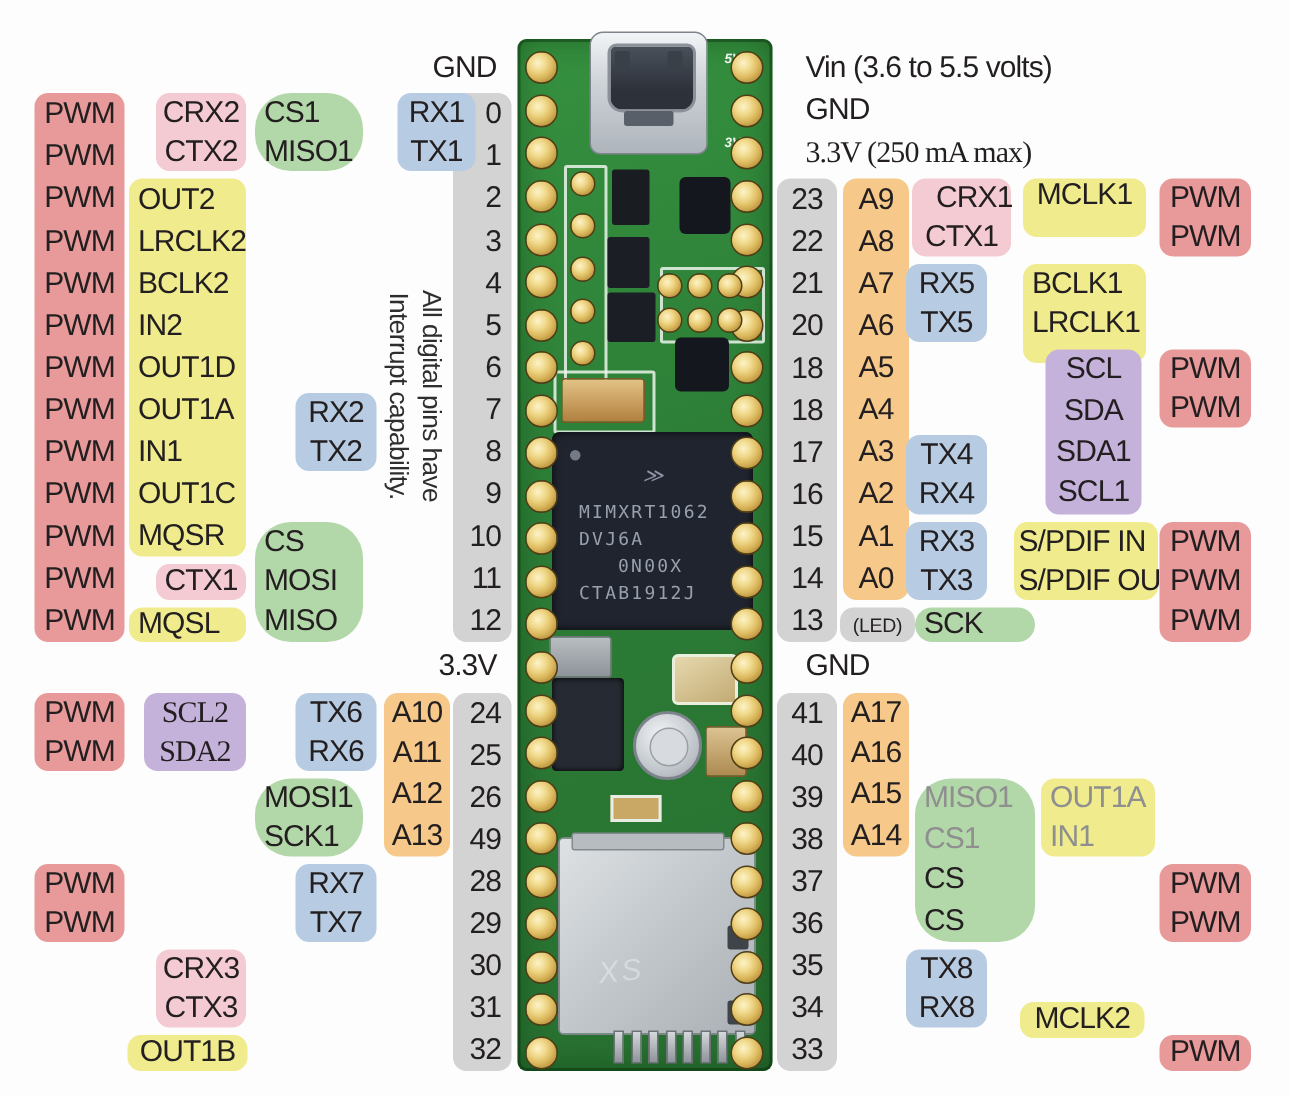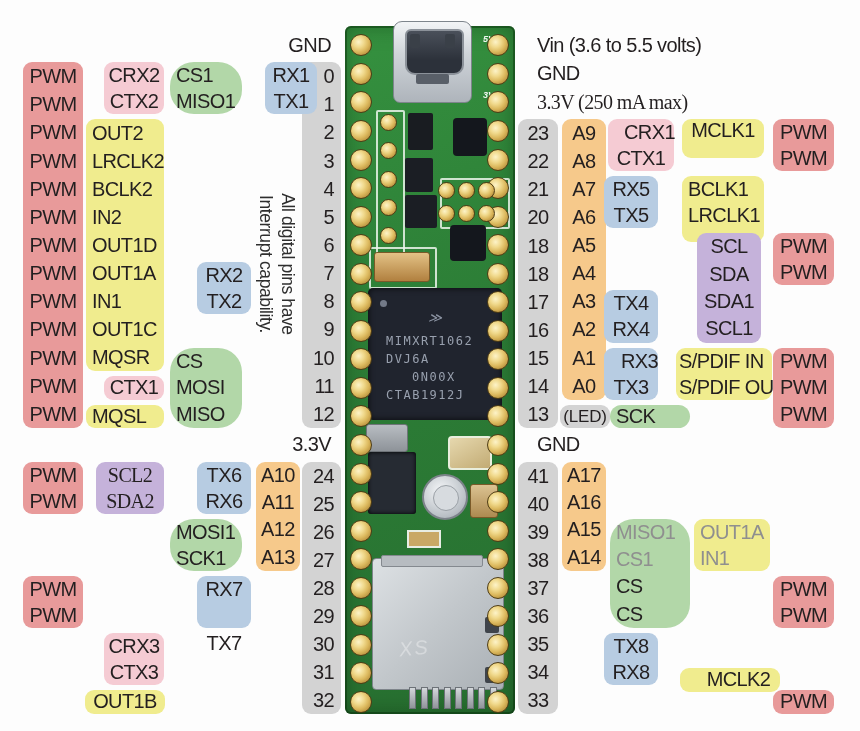--- a/index.html
+++ b/index.html
@@ -4,21 +4,21 @@
 <style>
   html,body{margin:0;padding:0;background:#ffffff;}
   #stage{
     position:relative;width:860px;height:731px;background:#fdfdfd;overflow:hidden;
     font-family:"Liberation Sans","DejaVu Sans",sans-serif;color:var(--c-text,#231f20);
   }
   
   .group{position:absolute;border-radius:9px;font-size:20px;letter-spacing:-0.6px;}
   .lbl{white-space:nowrap;text-align:center;overflow:visible;}
   .lbl.muted{color:var(--c-muted,#8f8f8f);}
-  .lbl.small{font-size:17px;letter-spacing:-0.2px;}
+  .lbl.small{font-size:13px;letter-spacing:-0.2px;}
   .align-left .lbl{text-align:left;padding-left:6px;}
   .color-red   {background:var(--c-red);}
   .color-pink  {background:var(--c-pink);}
   .color-yellow{background:var(--c-yellow);}
   .color-green {background:var(--c-green);border-radius:24px;}
   .color-blue  {background:var(--c-blue);}
   .color-purple{background:var(--c-purple);}
   .color-orange{background:var(--c-orange);}
   .color-gray  {background:var(--c-gray);}
   .color-none  {background:none;border-radius:0;}
@@ -265,21 +265,21 @@
         <div class="lbl" style="height: 28.1654px; line-height: 28.1654px;">8</div>
         <div class="lbl" style="height: 28.1654px; line-height: 28.1654px;">9</div>
         <div class="lbl" style="height: 28.1654px; line-height: 28.1654px;">10</div>
         <div class="lbl" style="height: 28.1654px; line-height: 28.1654px;">11</div>
         <div class="lbl" style="height: 28.1654px; line-height: 28.1654px;">12</div>
       </div>
       <div class="group col-l-pin color-gray" style="top: 461.75px; height: 251.95px;">
         <div class="lbl" style="height: 27.9944px; line-height: 27.9944px;">24</div>
         <div class="lbl" style="height: 27.9944px; line-height: 27.9944px;">25</div>
         <div class="lbl" style="height: 27.9944px; line-height: 27.9944px;">26</div>
-        <div class="lbl" style="height: 27.9944px; line-height: 27.9944px;">27</div>
+        <div class="lbl" style="height: 27.9944px; line-height: 27.9944px;">49</div>
         <div class="lbl" style="height: 27.9944px; line-height: 27.9944px;">28</div>
         <div class="lbl" style="height: 27.9944px; line-height: 27.9944px;">29</div>
         <div class="lbl" style="height: 27.9944px; line-height: 27.9944px;">30</div>
         <div class="lbl" style="height: 27.9944px; line-height: 27.9944px;">31</div>
         <div class="lbl" style="height: 27.9944px; line-height: 27.9944px;">32</div>
       </div>
       <div class="group col-r-pin color-gray" style="top: 119.15px; height: 309.05px;">
         <div class="lbl" style="height: 28.0955px; line-height: 28.0955px;">23</div>
         <div class="lbl" style="height: 28.0955px; line-height: 28.0955px;">22</div>
         <div class="lbl" style="height: 28.0955px; line-height: 28.0955px;">21</div>
@@ -378,21 +378,21 @@
       <div class="group col-l-blue2 color-blue" style="top: 261.9px; height: 52.1px;">
         <div class="lbl" style="height: 26.05px; line-height: 26.05px;">RX2</div>
         <div class="lbl" style="height: 26.05px; line-height: 26.05px;">TX2</div>
       </div>
       <div class="group col-l-blue2 color-blue" style="top: 461.75px; height: 52.1px;">
         <div class="lbl" style="height: 26.05px; line-height: 26.05px;">TX6</div>
         <div class="lbl" style="height: 26.05px; line-height: 26.05px;">RX6</div>
       </div>
       <div class="group col-l-blue2 color-blue" style="top: 575.95px; height: 52.1px;">
         <div class="lbl" style="height: 26.05px; line-height: 26.05px;">RX7</div>
-        <div class="lbl" style="height: 26.05px; line-height: 26.05px; margin-top: 28px;">TX7</div>
+        <div class="lbl" style="height: 26.05px; line-height: 26.05px;">TX7</div>
       </div>
       <div class="group col-l-orange color-orange" style="top: 461.75px; height: 109.2px;">
         <div class="lbl" style="height: 27.3px; line-height: 27.3px;">A10</div>
         <div class="lbl" style="height: 27.3px; line-height: 27.3px;">A11</div>
         <div class="lbl" style="height: 27.3px; line-height: 27.3px;">A12</div>
         <div class="lbl" style="height: 27.3px; line-height: 27.3px;">A13</div>
       </div>
       <div class="group col-r-orange color-orange" style="top: 119.15px; height: 280.5px;">
         <div class="lbl" style="height: 28.05px; line-height: 28.05px;">A9</div>
         <div class="lbl" style="height: 28.05px; line-height: 28.05px;">A8</div>
@@ -420,21 +420,21 @@
       </div>
       <div class="group col-r-blue color-blue" style="top: 176.25px; height: 52.1px;">
         <div class="lbl" style="height: 26.05px; line-height: 26.05px;">RX5</div>
         <div class="lbl" style="height: 26.05px; line-height: 26.05px;">TX5</div>
       </div>
       <div class="group col-r-blue color-blue" style="top: 290.45px; height: 52.1px;">
         <div class="lbl" style="height: 26.05px; line-height: 26.05px;">TX4</div>
         <div class="lbl" style="height: 26.05px; line-height: 26.05px;">RX4</div>
       </div>
       <div class="group col-r-blue color-blue" style="top: 347.55px; height: 52.1px;">
-        <div class="lbl" style="height: 26.05px; line-height: 26.05px; text-align: right;">RX3</div>
+        <div class="lbl" style="height: 26.05px; line-height: 26.05px;">RX3</div>
         <div class="lbl" style="height: 26.05px; line-height: 26.05px;">TX3</div>
       </div>
       <div class="group col-r-blue color-blue" style="top: 633.05px; height: 52.1px;">
         <div class="lbl" style="height: 26.05px; line-height: 26.05px;">TX8</div>
         <div class="lbl" style="height: 26.05px; line-height: 26.05px;">RX8</div>
       </div>
       <div class="group col-r-green color-green align-left" style="top: 404.65px; height: 23.55px;">
         <div class="lbl" style="height: 23.55px; line-height: 23.55px;">SCK</div>
       </div>
       <div class="group col-r-green color-green align-left" style="top: 518.85px; height: 109.2px;">
@@ -457,21 +457,21 @@
         <div class="lbl" style="height: 27.3px; line-height: 27.3px;">SCL1</div>
       </div>
       <div class="group col-r-spdif color-yellow align-left" style="top: 347.55px; height: 52.1px;">
         <div class="lbl" style="height: 26.05px; line-height: 26.05px;">S/PDIF IN</div>
         <div class="lbl" style="height: 26.05px; line-height: 26.05px;">S/PDIF OUT</div>
       </div>
       <div class="group col-r-yellow2 color-yellow align-left" style="top: 518.85px; height: 52.1px;">
         <div class="lbl muted" style="height: 26.05px; line-height: 26.05px;">OUT1A</div>
         <div class="lbl muted" style="height: 26.05px; line-height: 26.05px;">IN1</div>
       </div>
-      <div class="group col-r-mclk2 color-yellow" style="top: 668px; height: 23.55px; padding-left: 17px;">
+      <div class="group col-r-mclk2 color-yellow" style="top: 668px; height: 23.55px;">
         <div class="lbl" style="height: 23.55px; line-height: 23.55px;">MCLK2</div>
       </div>
       <div class="group col-r-pwm color-red" style="top: 119.15px; height: 52.1px;">
         <div class="lbl" style="height: 26.05px; line-height: 26.05px;">PWM</div>
         <div class="lbl" style="height: 26.05px; line-height: 26.05px;">PWM</div>
       </div>
       <div class="group col-r-pwm color-red" style="top: 233.35px; height: 52.1px;">
         <div class="lbl" style="height: 26.05px; line-height: 26.05px;">PWM</div>
         <div class="lbl" style="height: 26.05px; line-height: 26.05px;">PWM</div>
       </div>

